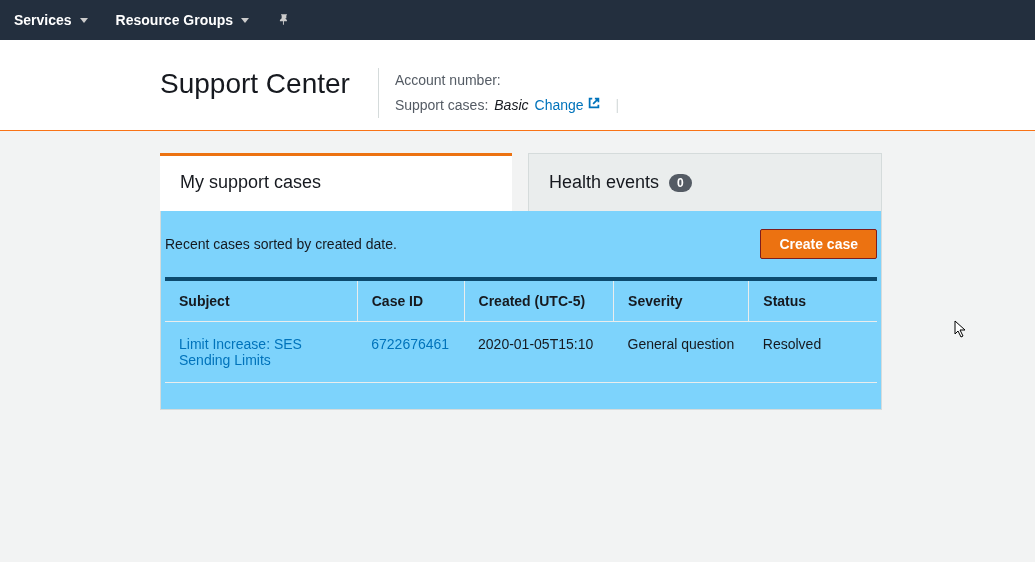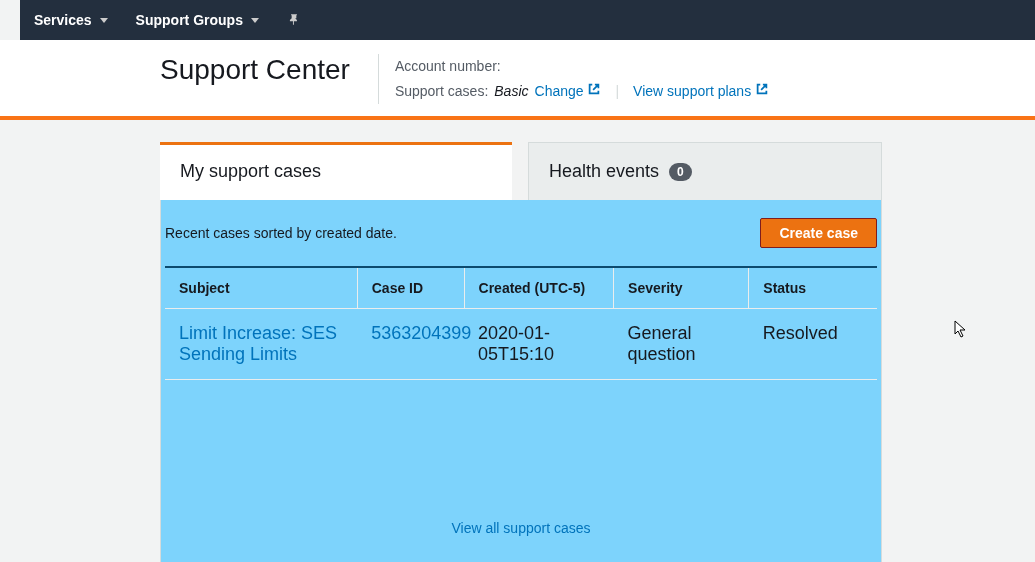--- a/index.html
+++ b/index.html
@@ -12,42 +12,41 @@
       height: 562px;
       overflow: hidden;
     }
     .top-nav {
       background: #232f3e;
       height: 40px;
       display: flex;
       align-items: center;
       padding: 0 14px;
       gap: 28px;
-      margin-left: 20px;
     }
     .nav-item {
       color: #fff;
       font-size: 14px;
       font-weight: bold;
       display: flex;
       align-items: center;
       gap: 8px;
       cursor: pointer;
     }
     .caret-down {
       width: 0; height: 0;
       border-left: 4px solid transparent;
       border-right: 4px solid transparent;
       border-top: 5px solid #ccc;
     }
     .pin-icon svg { display: block; }
     .header-band {
       background: #fff;
-      border-bottom: 4px solid #f97316;
-      padding: 14px 0 12px;
+      border-bottom: 1px solid #f97316;
+      padding: 28px 0 12px;
     }
     .header-inner {
       max-width: 1006px;
       margin: 0 0 0 160px;
       display: flex;
       align-items: flex-start;
     }
     .page-title {
       font-size: 28px;
       font-weight: 400;
@@ -130,31 +129,31 @@
       width: 100%;
       border-collapse: collapse;
       table-layout: fixed;
     }
     thead th {
       text-align: left;
       padding: 12px 14px;
       font-size: 14px;
       font-weight: bold;
       color: #16191f;
-      border-top: 2px solid #0c4a6e;
+      border-top: 4px solid #0c4a6e;
       border-bottom: 1px solid #eaeded;
     }
     thead th:not(:last-child) {
       border-right: 1px solid #eaeded;
     }
     tbody td {
       padding: 14px 14px;
       vertical-align: top;
       border-bottom: 1px solid #eaeded;
-      font-size: 18px;
+      font-size: 14px;
       color: #16191f;
     }
     .view-all {
       text-align: center;
       margin-top: 140px;
       color: #0073bb;
       cursor: pointer;
       font-size: 14px;
     }
     .cursor-arrow {
@@ -166,21 +165,21 @@
   </style>
 </head>
 <body>
 
 <div class="top-nav">
   <div class="nav-item">
     <span>Services</span>
     <span class="caret-down"></span>
   </div>
   <div class="nav-item">
-    <span>Support Groups</span>
+    <span>Resource Groups</span>
     <span class="caret-down"></span>
   </div>
   <div class="nav-item pin-icon">
     <svg width="14" height="14" viewBox="0 0 24 24" fill="#ccc">
         <path d="M16 9V4h1V2H7v2h1v5L5 12v2h5.2v6h1.6v-6H17v-2l-3-3z"></path>
       </svg>
   </div>
 </div>
 
 <div class="header-band">
@@ -195,28 +194,20 @@
         <span class="acct-value">Basic</span>
         <a class="link">
           <span>Change</span>
           <span class="ext-icon">
             <svg width="14" height="14" viewBox="0 0 16 16" fill="none" stroke="#0073bb" stroke-width="2">
                 <path d="M6 3H3v10h10v-3M9 3h4v4M13 3L7 9"></path>
               </svg>
           </span>
         </a>
         <span class="sep">|</span>
-        <a class="link">
-          <span>View support plans</span>
-          <span class="ext-icon">
-            <svg width="14" height="14" viewBox="0 0 16 16" fill="none" stroke="#0073bb" stroke-width="2">
-                <path d="M6 3H3v10h10v-3M9 3h4v4M13 3L7 9"></path>
-              </svg>
-          </span>
-        </a>
       </div>
     </div>
   </div>
 </div>
 
 <div class="content-wrap">
   <div class="tabs">
     <div class="tab active">
       <span>My support cases</span>
     </div>
@@ -245,29 +236,28 @@
           <th>Subject</th>
           <th>Case ID</th>
           <th>Created (UTC-5)</th>
           <th>Severity</th>
           <th>Status</th>
         </tr>
       </thead>
       <tbody>
         <tr>
           <td><a class="link">Limit Increase: SES Sending Limits</a></td>
-          <td><a class="link">5363204399</a></td>
+          <td><a class="link">6722676461</a></td>
           <td>2020-01-05T15:10</td>
           <td>General question</td>
           <td>Resolved</td>
         </tr>
       </tbody>
     </table>
 
-    <div class="view-all">View all support cases</div>
   </div>
 </div>
 
 <div class="cursor-arrow">
   <svg width="14" height="18" viewBox="0 0 14 18">
       <path d="M1 1 L1 14 L4 11 L7 17 L9 16 L6 10 L11 10 Z" fill="#fff" stroke="#000" stroke-width="1"></path>
     </svg>
 </div>
 
 </body></html>

